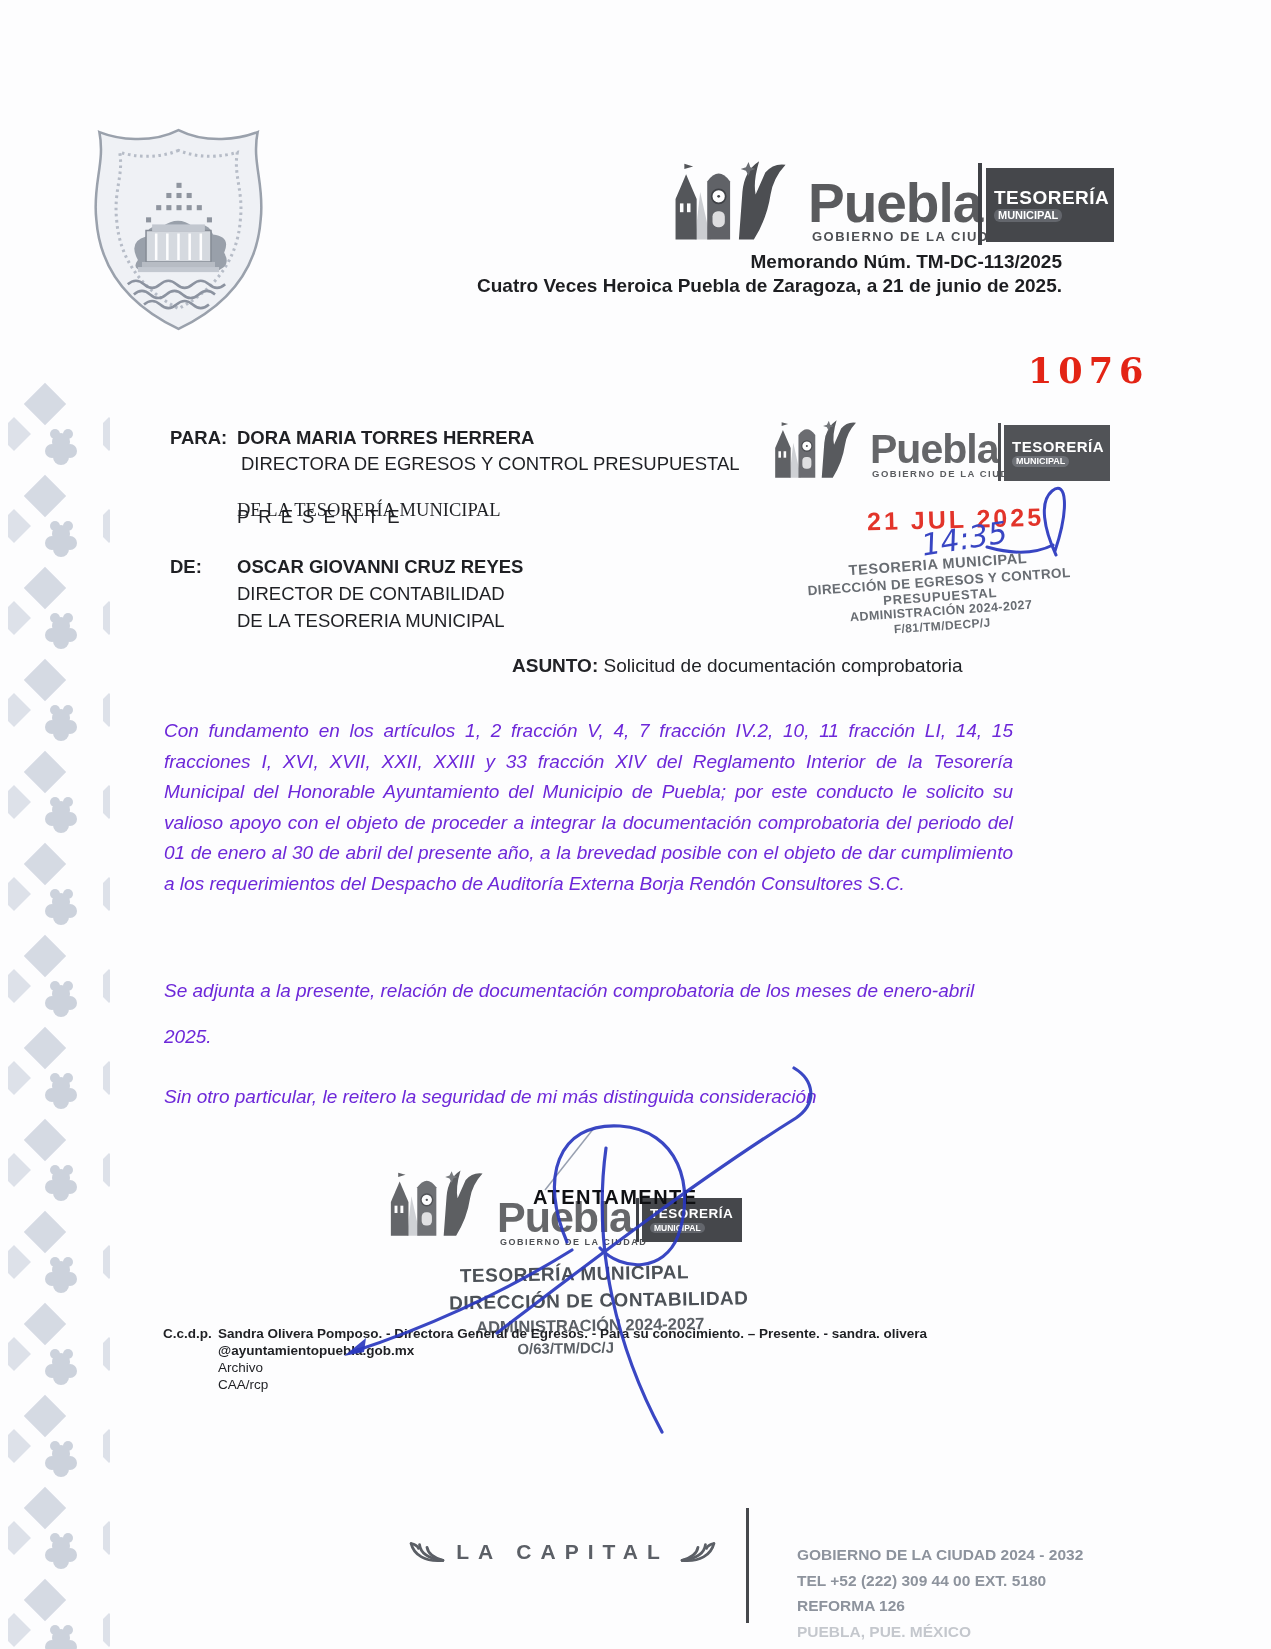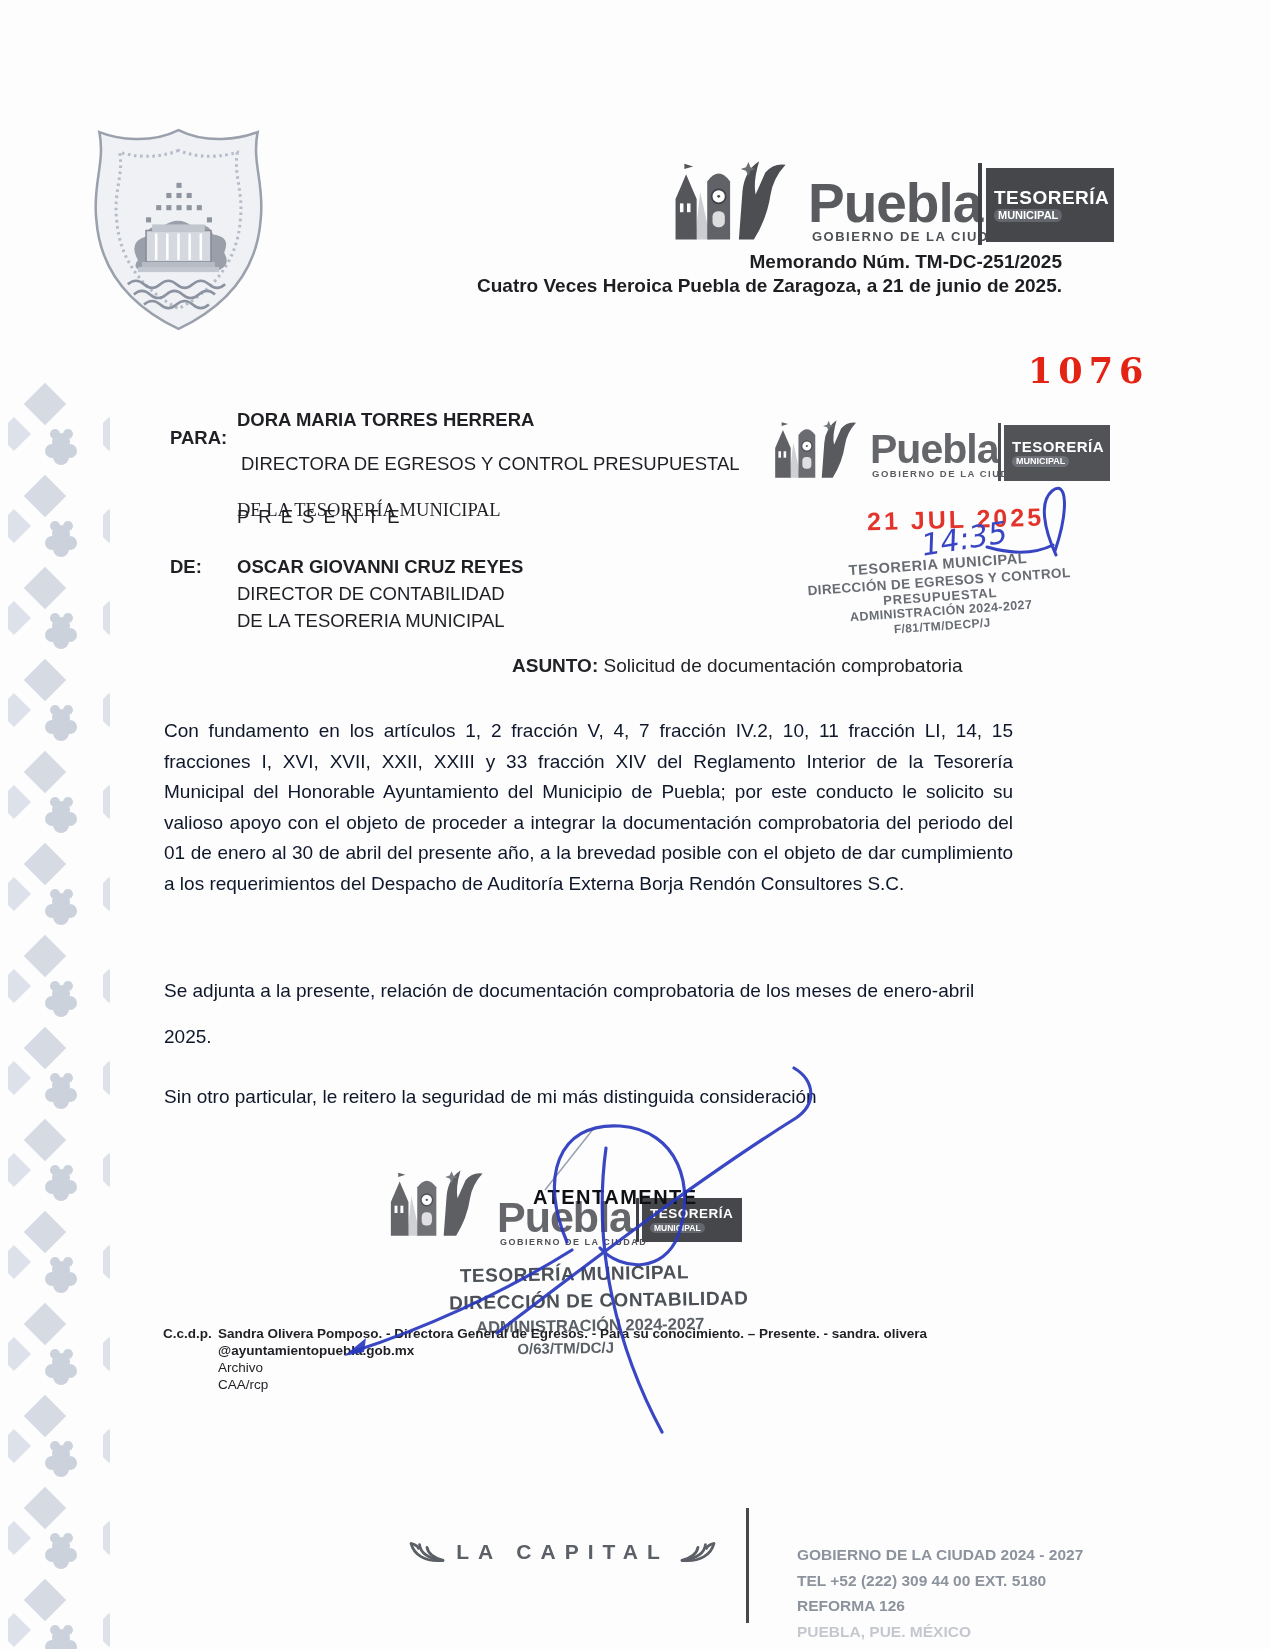--- a/index.html
+++ b/index.html
@@ -18,21 +18,21 @@
   
   .headlines{text-align:right;line-height:24px;font-weight:bold;color:#1d1e21;}
   .folio{font-family:"DejaVu Serif",serif;font-weight:bold;color:#e32415;letter-spacing:6px;}
   
   .addr{font-size:18.5px;color:#1f2024;white-space:nowrap;}
   
   .stamp-gray{color:#5d6268;font-weight:bold;text-align:center;line-height:1;white-space:nowrap;}
   .red-date{color:#e1251b;font-weight:bold;letter-spacing:3px;white-space:nowrap;}
   .pen{color:#2a38bf;}
   
-  .para{font-size:19px;color:#0f172a;text-align:justify;}
+  .para{font-size:19px;color:#6d28d9;text-align:justify;font-style:italic;}
   
   .close-stamp{color:#4c5157;font-weight:bold;text-align:center;white-space:nowrap;line-height:1;}
   
   .ccdp{font-size:13.5px;color:#1f2024;white-space:nowrap;}
   
   .cap-line{font-weight:bold;color:#5b5f66;letter-spacing:9px;white-space:nowrap;}
   .imparable{font-weight:bold;color:#4c5055;letter-spacing:3px;white-space:nowrap;line-height:1;}
   .foot-right{font-weight:bold;color:#8d939d;line-height:25.5px;white-space:nowrap;}
   svg{display:block;}
   .hidden-defs{position:absolute;width:0;height:0;overflow:hidden;}
@@ -136,28 +136,28 @@
     <div class="abs brand-word" style="left:180px;top:30px;font-size:55px;">Puebla</div>
     <div class="abs brand-tag" style="left:184px;top:84px;font-size:13px;">GOBIERNO DE LA CIUDAD</div>
     <div class="abs brand-div" style="left:350px;top:17px;width:4px;height:82px;"></div>
     <div class="abs brand-box" style="left:358px;top:22px;width:128px;height:74px;">
       <span class="t1" style="font-size:19px;">TESORERÍA</span>
       <span class="t2" style="font-size:11px;">MUNICIPAL</span>
     </div>
   </div>
 
   <div class="abs headlines" style="left:280px;top:250px;width:782px;">
-    <div style="font-size:19px;">Memorando Núm. TM-DC-251/2025</div>
+    <div style="font-size:19px;">Memorando Núm. TM-DC-113/2025</div>
     <div style="font-size:19px;">Cuatro Veces Heroica Puebla de Zaragoza, a 21 de junio de 2025.</div>
   </div>
 
   <div class="abs folio" style="left:1028px;top:350px;font-size:35px;">1076</div>
 
   <div class="abs addr b" style="left:170px;top:427px;">PARA:</div>
-  <div class="abs addr b" style="left:237px;top:409px;">DORA MARIA TORRES HERRERA</div>
+  <div class="abs addr b" style="left:237px;top:427px;">DORA MARIA TORRES HERRERA</div>
   <div class="abs addr" style="left:241px;top:453px;">DIRECTORA DE EGRESOS Y CONTROL PRESUPUESTAL</div>
   <div class="abs addr" style="left:237px;top:500px;font-family:Liberation Serif, serif;">DE LA TESORERÍA MUNICIPAL</div>
   <div class="abs addr" style="left:237px;top:506px;letter-spacing:2px;">P R E S E N T E</div>
 
   <div class="abs addr b" style="left:170px;top:556px;">DE:</div>
   <div class="abs addr b" style="left:237px;top:556px;">OSCAR GIOVANNI CRUZ REYES</div>
   <div class="abs addr" style="left:237px;top:583px;">DIRECTOR DE CONTABILIDAD</div>
   <div class="abs addr" style="left:237px;top:610px;">DE LA TESORERIA MUNICIPAL</div>
 
   <div class="abs" style="left:725px;top:405px;width:420px;height:245px;opacity:.93;">
@@ -244,19 +244,19 @@
       <span class="cap-line" style="font-size:21px;">LA CAPITAL</span>
       <svg width="38" height="28" viewBox="0 0 40 30" style="transform:scaleX(-1);">
           <use href="#sym-wing"></use>
         </svg>
     </div>
   </div>
 
   <div class="abs" style="left:746px;top:1508px;width:3px;height:115px;background:#46484c;"></div>
 
   <div class="abs foot-right" style="left:797px;top:1542px;font-size:15.5px;">
-    <div>GOBIERNO DE LA CIUDAD 2024 - 2027</div>
+    <div>GOBIERNO DE LA CIUDAD 2024 - 2032</div>
     <div>TEL +52 (222) 309 44 00 EXT. 5180</div>
     <div>REFORMA 126</div>
     <div style="opacity:.5;">PUEBLA, PUE. MÉXICO</div>
   </div>
 
 </div>
 
 </body></html>

